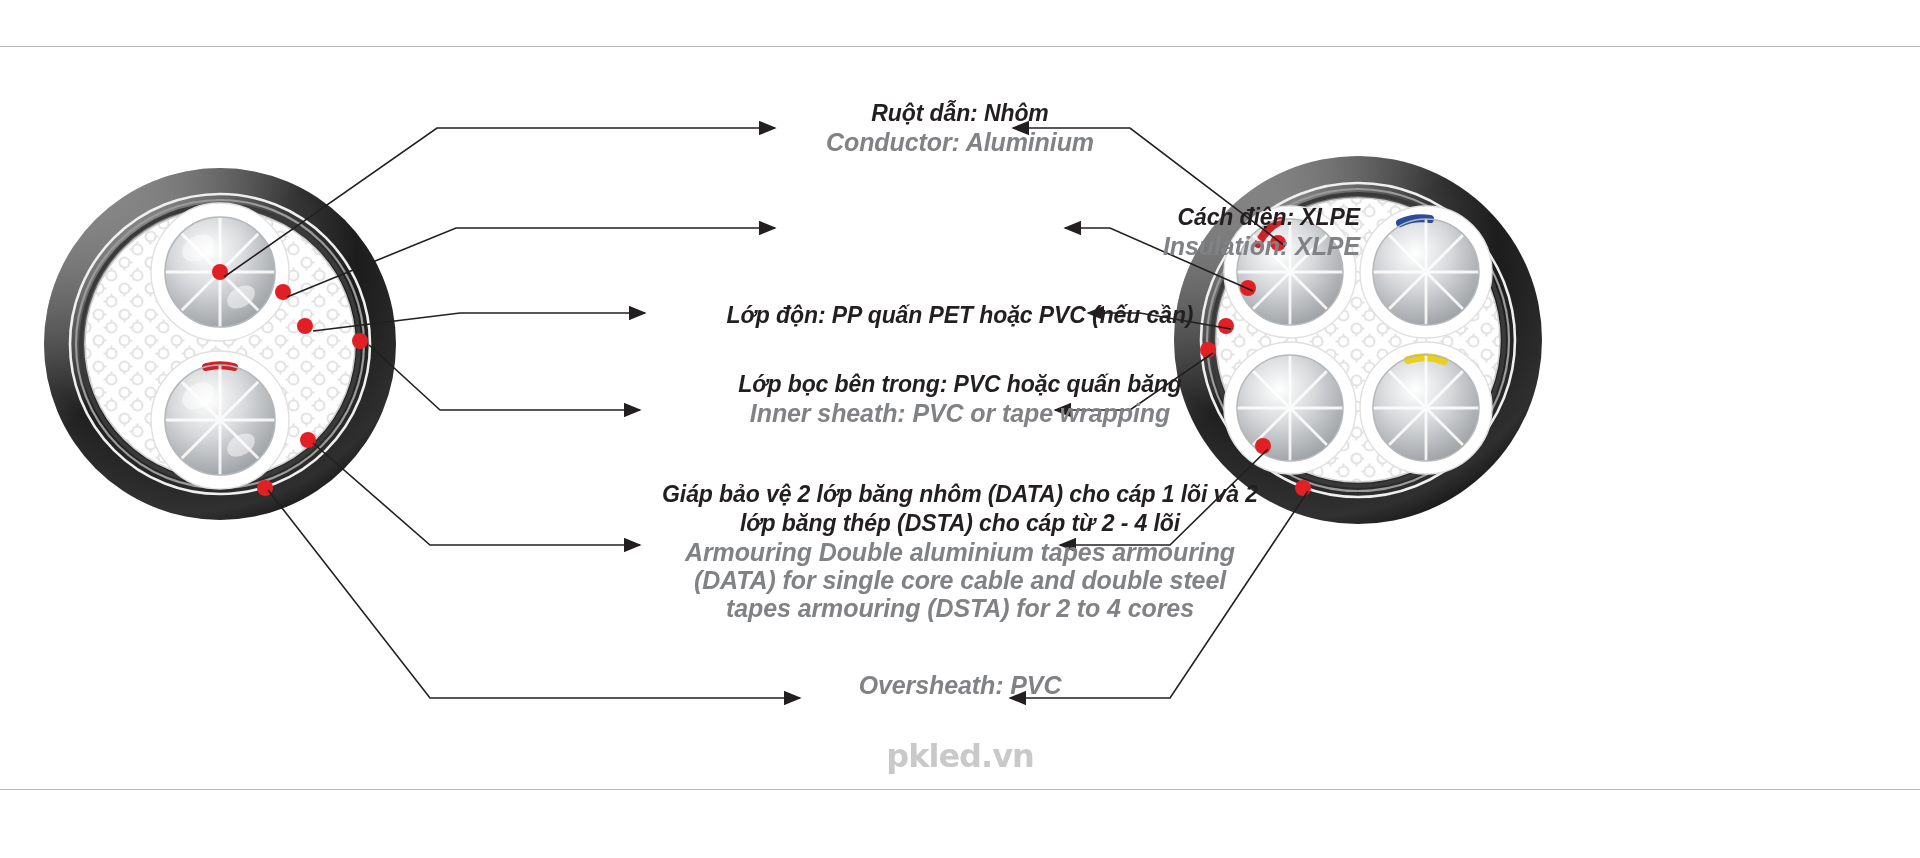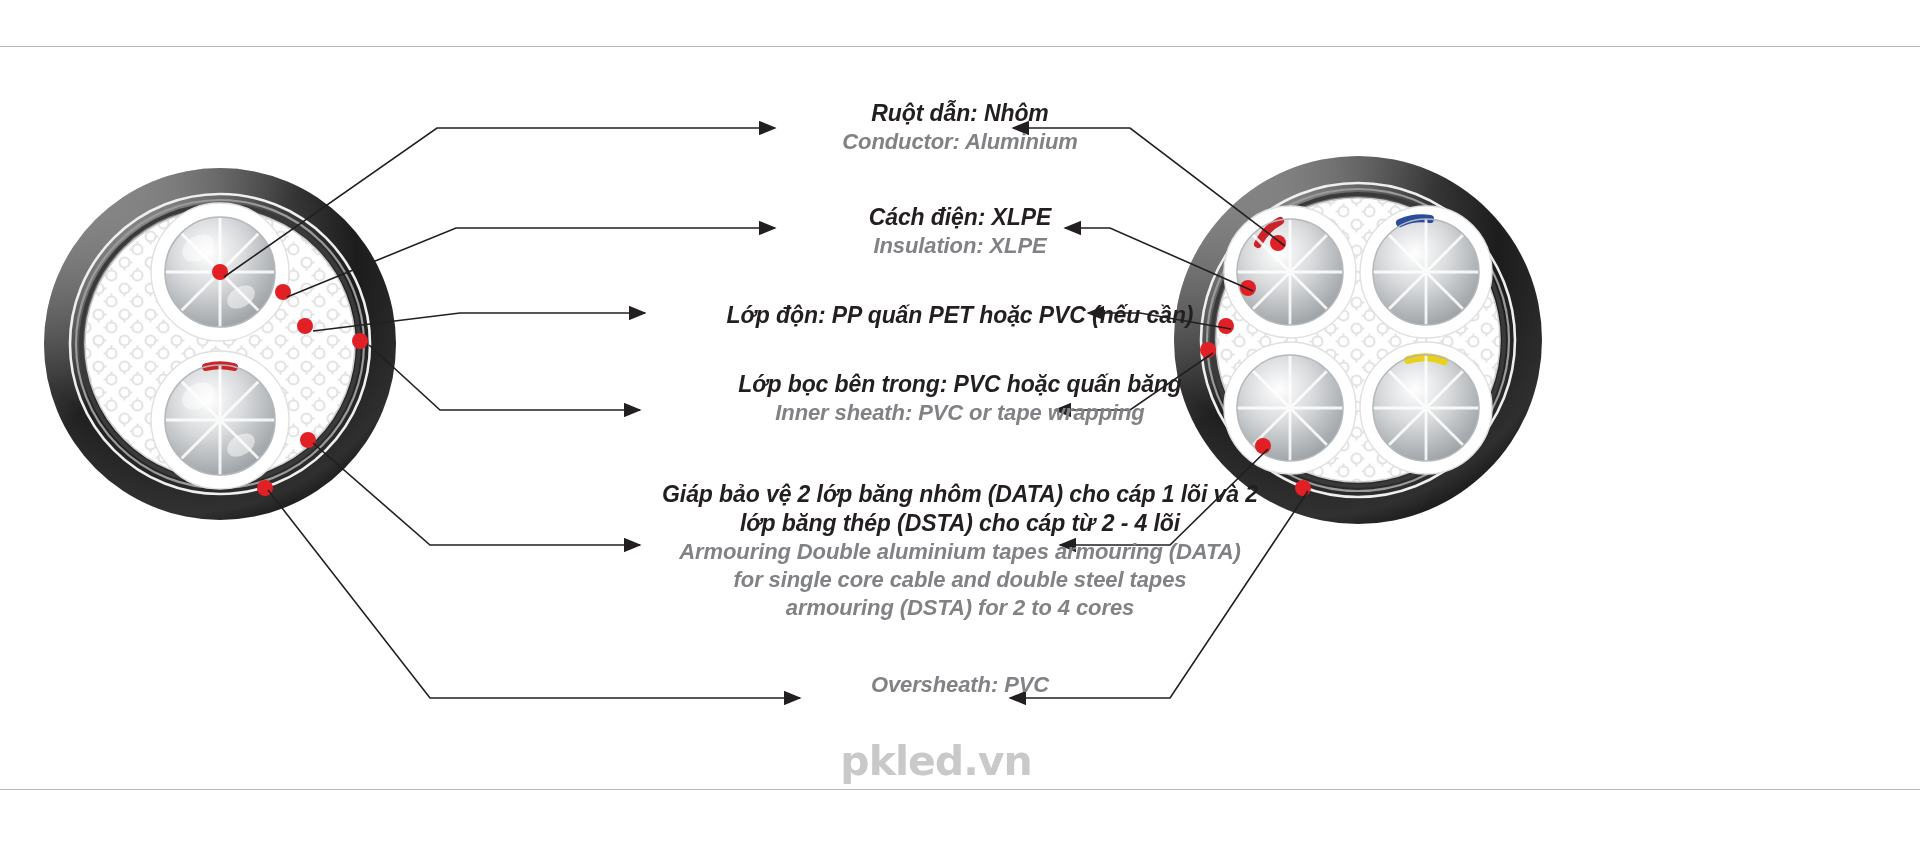--- a/index.html
+++ b/index.html
@@ -26,41 +26,41 @@
     line-height:29px;
     letter-spacing:-0.1px;
     white-space:nowrap;
     font-style:italic;
   }
   .vn.wrapvn{white-space:normal;}
   .en{
     font-style:italic;
     font-weight:bold;
     color:#808285;
-    font-size:22px;
+    font-size:25px;
     line-height:28px;
     letter-spacing:-0.1px;
     white-space:nowrap;
   }
   .en.wrapen{white-space:normal;}
 
   .lb-conductor{top:99px;}
-  .lb-insulation{top:203px;}
+  .lb-insulation{top:203px;text-align:right;}
   .lb-filler{top:301px;}
   .lb-inner{top:370px;}
   .lb-armour{top:480px;}
   .lb-over{top:671px;}
 
   .watermark{
     position:absolute;
-    left:536px;top:737px;width:800px;
+    left:560px;top:737px;width:800px;
     text-align:center;
     font-family:"DejaVu Sans", sans-serif;
     font-weight:bold;
-    font-size:41px;
+    font-size:32px;
     color:#c9c9c9;
     letter-spacing:-1px;
     white-space:nowrap;
   }
 
   
   .leaders{position:absolute;left:0;top:0;width:1920px;height:858px;}
 
   
   .cable{position:absolute;}

